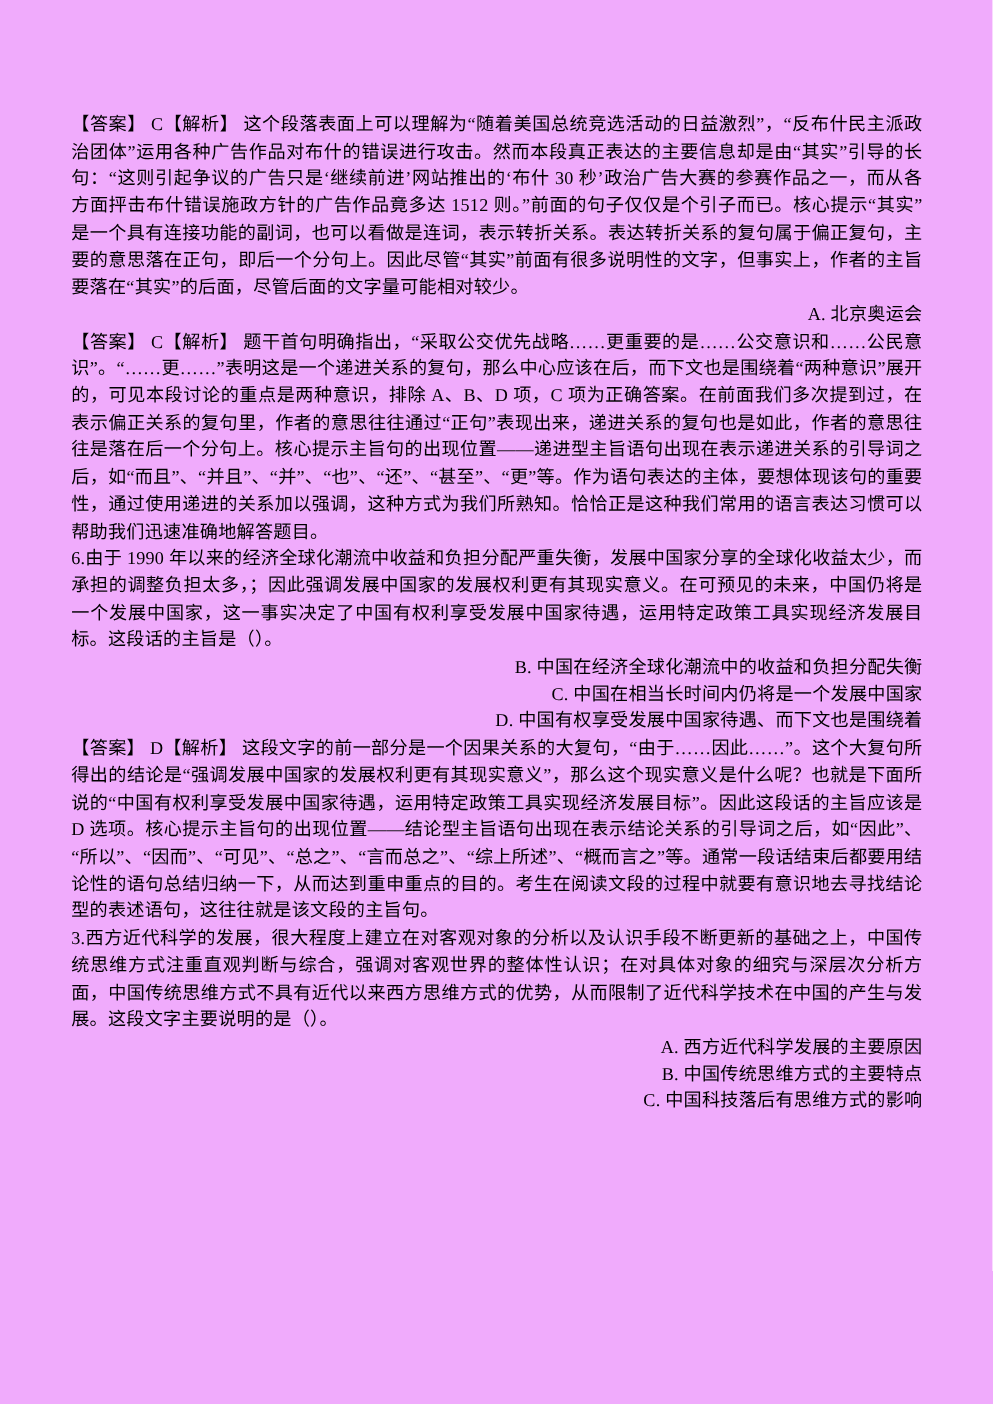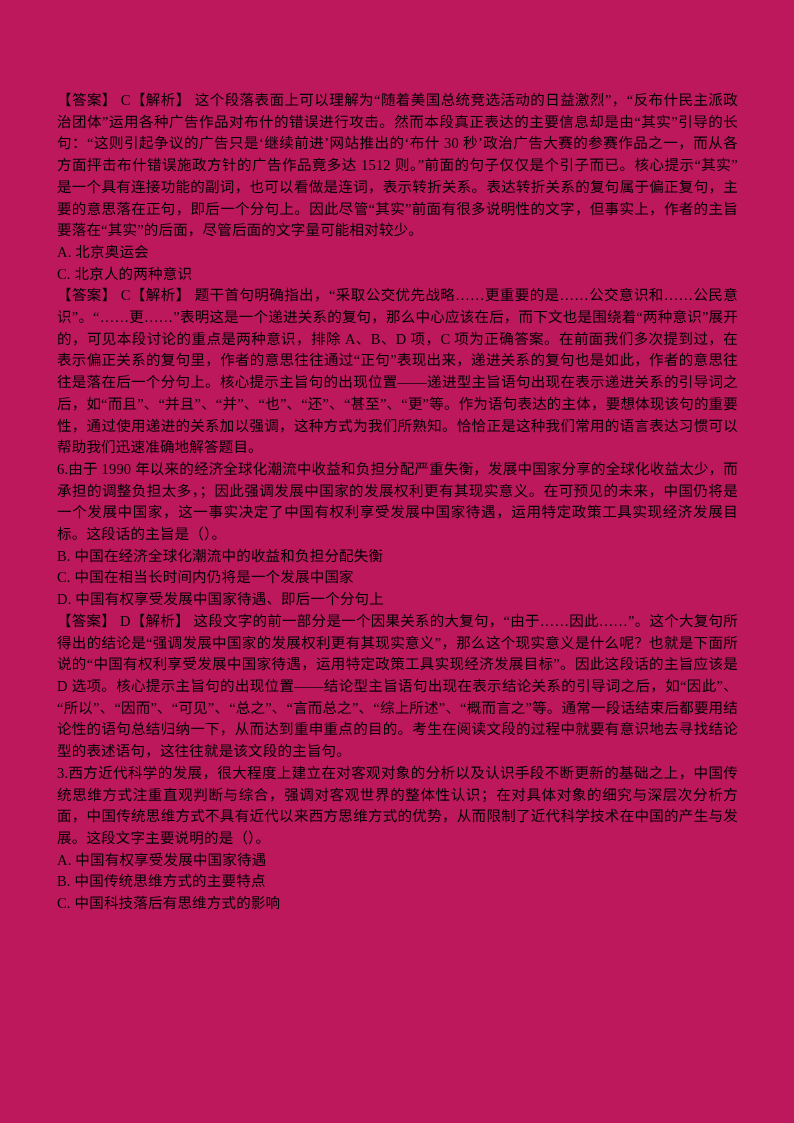--- a/index.html
+++ b/index.html
@@ -4,21 +4,21 @@
 <style>
   html, body {
     margin: 0;
     padding: 0;
     background: #ffffff;
   }
   .page {
     position: relative;
     width: 794px;
     height: 1123px;
-    background: #be185d;
+    background: #f0abfc;
     overflow: hidden;
     font-family: "Liberation Serif", "DejaVu Serif", serif;
     color: #000000;
   }
   .text-area {
     position: absolute;
     left: 57px;
     top: 90px;
     width: 681px;
     font-size: 14.5px;
@@ -27,35 +27,34 @@
   }
   .text-area p {
     margin: 0;
     padding: 0;
   }
   p.para {
     text-align: justify;
     text-justify: inter-ideograph;
   }
   p.option {
-    text-align: left;
+    text-align: right;
   }
 </style>
 </head>
 <body>
 
 <div class="page">
   <div class="text-area">
     <p class="para">【答案】 C【解析】 这个段落表面上可以理解为“随着美国总统竞选活动的日益激烈”，“反布什民主派政治团体”运用各种广告作品对布什的错误进行攻击。然而本段真正表达的主要信息却是由“其实”引导的长句：“这则引起争议的广告只是‘继续前进’网站推出的‘布什 30 秒’政治广告大赛的参赛作品之一，而从各方面抨击布什错误施政方针的广告作品竟多达 1512 则。”前面的句子仅仅是个引子而已。核心提示“其实”是一个具有连接功能的副词，也可以看做是连词，表示转折关系。表达转折关系的复句属于偏正复句，主要的意思落在正句，即后一个分句上。因此尽管“其实”前面有很多说明性的文字，但事实上，作者的主旨要落在“其实”的后面，尽管后面的文字量可能相对较少。</p>
     <p class="option">A. 北京奥运会</p>
-    <p class="option">C. 北京人的两种意识</p>
     <p class="para">【答案】 C【解析】 题干首句明确指出，“采取公交优先战略……更重要的是……公交意识和……公民意识”。“……更……”表明这是一个递进关系的复句，那么中心应该在后，而下文也是围绕着“两种意识”展开的，可见本段讨论的重点是两种意识，排除 A、B、D 项，C 项为正确答案。在前面我们多次提到过，在表示偏正关系的复句里，作者的意思往往通过“正句”表现出来，递进关系的复句也是如此，作者的意思往往是落在后一个分句上。核心提示主旨句的出现位置——递进型主旨语句出现在表示递进关系的引导词之后，如“而且”、“并且”、“并”、“也”、“还”、“甚至”、“更”等。作为语句表达的主体，要想体现该句的重要性，通过使用递进的关系加以强调，这种方式为我们所熟知。恰恰正是这种我们常用的语言表达习惯可以帮助我们迅速准确地解答题目。</p>
     <p class="para">6.由于 1990 年以来的经济全球化潮流中收益和负担分配严重失衡，发展中国家分享的全球化收益太少，而承担的调整负担太多，；因此强调发展中国家的发展权利更有其现实意义。在可预见的未来，中国仍将是一个发展中国家，这一事实决定了中国有权利享受发展中国家待遇，运用特定政策工具实现经济发展目标。这段话的主旨是（）。</p>
     <p class="option">B. 中国在经济全球化潮流中的收益和负担分配失衡</p>
     <p class="option">C. 中国在相当长时间内仍将是一个发展中国家</p>
-    <p class="option">D. 中国有权享受发展中国家待遇、即后一个分句上</p>
+    <p class="option">D. 中国有权享受发展中国家待遇、而下文也是围绕着</p>
     <p class="para">【答案】 D【解析】 这段文字的前一部分是一个因果关系的大复句，“由于……因此……”。这个大复句所得出的结论是“强调发展中国家的发展权利更有其现实意义”，那么这个现实意义是什么呢？也就是下面所说的“中国有权利享受发展中国家待遇，运用特定政策工具实现经济发展目标”。因此这段话的主旨应该是D 选项。核心提示主旨句的出现位置——结论型主旨语句出现在表示结论关系的引导词之后，如“因此”、“所以”、“因而”、“可见”、“总之”、“言而总之”、“综上所述”、“概而言之”等。通常一段话结束后都要用结论性的语句总结归纳一下，从而达到重申重点的目的。考生在阅读文段的过程中就要有意识地去寻找结论型的表述语句，这往往就是该文段的主旨句。</p>
     <p class="para">3.西方近代科学的发展，很大程度上建立在对客观对象的分析以及认识手段不断更新的基础之上，中国传统思维方式注重直观判断与综合，强调对客观世界的整体性认识；在对具体对象的细究与深层次分析方面，中国传统思维方式不具有近代以来西方思维方式的优势，从而限制了近代科学技术在中国的产生与发展。这段文字主要说明的是（）。</p>
-    <p class="option">A. 中国有权享受发展中国家待遇</p>
+    <p class="option">A. 西方近代科学发展的主要原因</p>
     <p class="option">B. 中国传统思维方式的主要特点</p>
     <p class="option">C. 中国科技落后有思维方式的影响</p>
   </div>
 </div>
 
 </body></html>

